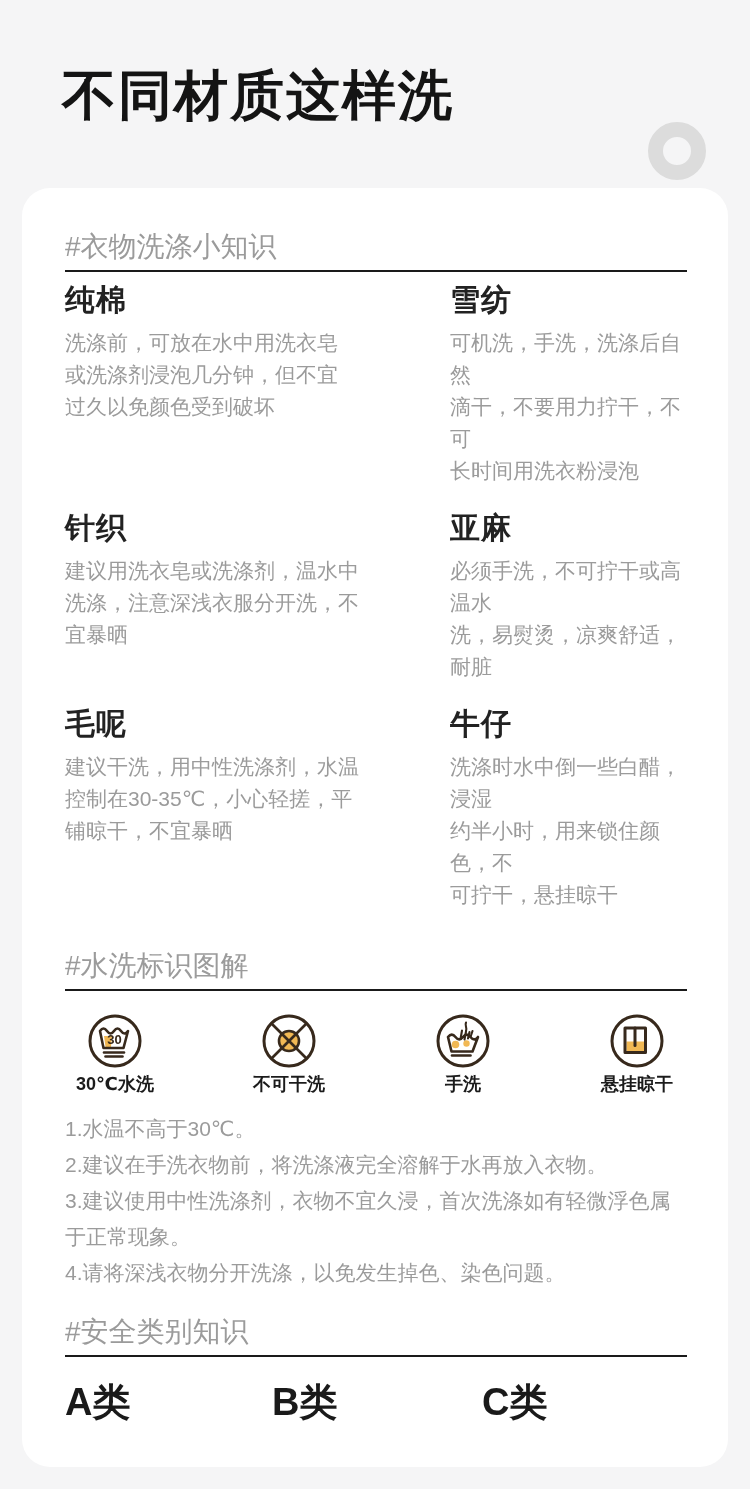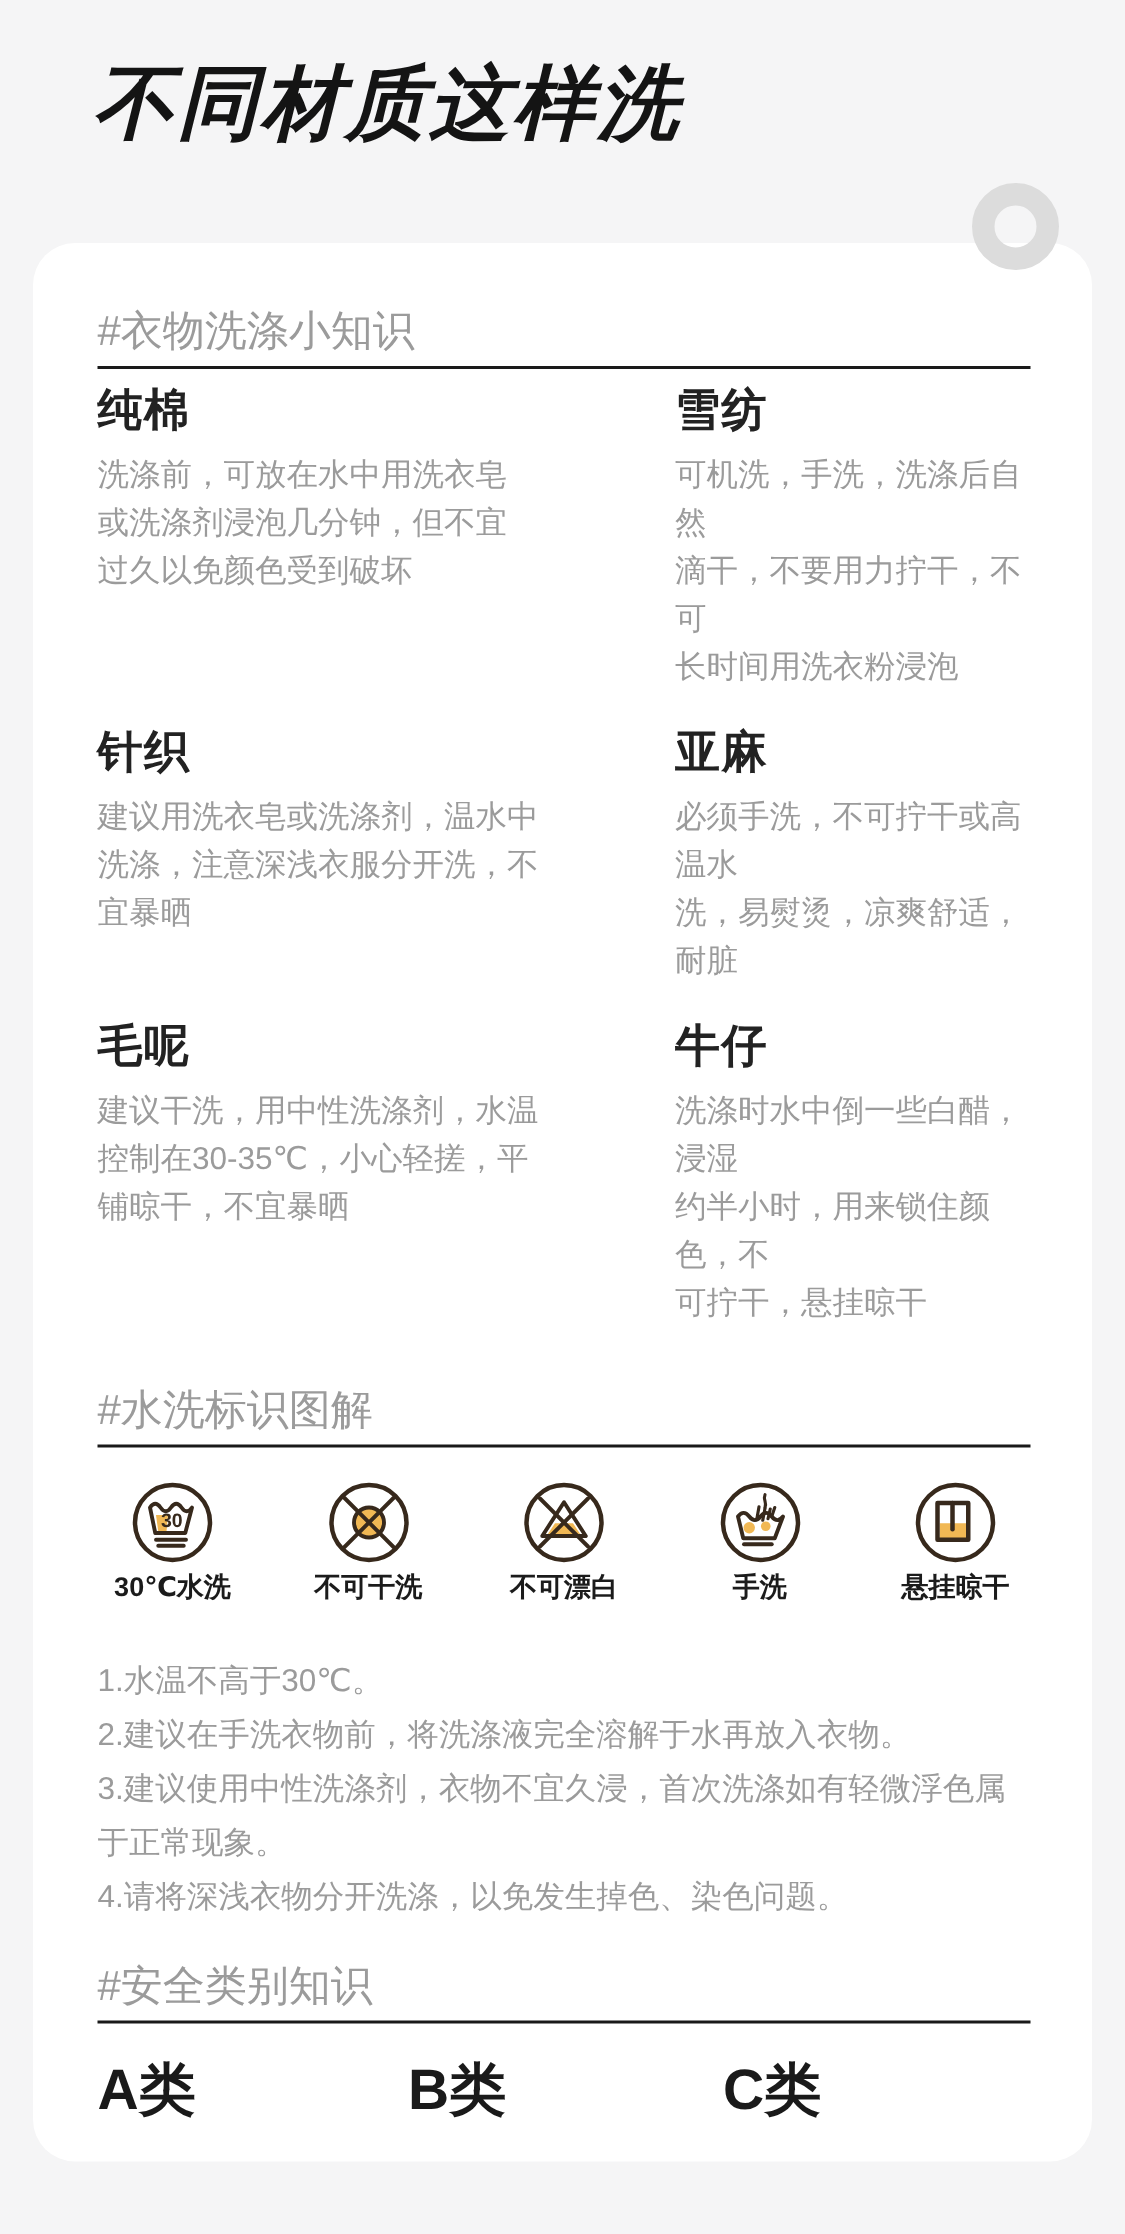--- a/index.html
+++ b/index.html
@@ -8,21 +8,21 @@
     background:#e9e9eb;
   }
   .page{
     position:relative;
     width:750px;height:1489px;
     margin:0 auto;
     background:var(--page-bg,#f5f5f6);
     overflow:hidden;
   }
   
-  .hdr{position:relative;padding:38px 62px 0;height:62px;font-style:italic;}
+  .hdr{position:relative;padding:64px 62px 0;height:62px;}
   .hdr h1{
     margin:0;font-size:54px;line-height:62px;font-weight:900;
     color:var(--text-dark,#141414);letter-spacing:2px;
   }
   .ring{
     position:absolute;right:44px;top:122px;
     width:28px;height:28px;border-radius:50%;
     border:15px solid var(--ring-gray,#dcdcdc);
   }
   
@@ -64,21 +64,21 @@
   }
   .s{stroke:var(--icon-dark,#37291c);fill:none;stroke-width:2.6;
      stroke-linejoin:round;stroke-linecap:round;}
   .s3{stroke-width:3;}
   .thin{stroke-width:2.1;}
   .fy{fill:var(--yellow,#f1b854);}
   .fd{fill:var(--icon-dark,#37291c);stroke:none;}
   .t30{font-size:13px;font-weight:bold;text-anchor:middle;
        font-family:"Liberation Sans","DejaVu Sans",sans-serif;}
   
-  .notes{margin-top:36px;}
+  .notes{margin-top:18px;}
   .notes p{margin:0;font-size:21px;line-height:36px;color:var(--text-gray,#9b9b9b);}
   
   .cat-grid{
     display:grid;grid-template-columns:207px 210px 1fr;margin-top:26px;
   }
   .cat h3{
     margin:0 0 14px;font-size:38px;line-height:38px;
     font-weight:600;color:#1a1a1a;
   }
 </style>
@@ -158,30 +158,20 @@
           <svg viewBox="0 0 56 56" width="56" height="56">
             <circle class="s s3" cx="28" cy="28" r="25"></circle>
             <circle class="fy s" cx="28" cy="28" r="10"></circle>
             <line class="s" x1="11.5" y1="11.5" x2="44.5" y2="44.5"></line>
             <line class="s" x1="44.5" y1="11.5" x2="11.5" y2="44.5"></line>
           </svg>
           <figcaption>不可干洗</figcaption>
         </figure>
 
 
-        <figure class="wicon">
-          <svg viewBox="0 0 56 56" width="56" height="56">
-            <circle class="s s3" cx="28" cy="28" r="25"></circle>
-            <path class="fy" d="M22 28.5 L34 28.5 L39 36 L17 36 Z"></path>
-            <path class="s" d="M28 14.5 L42.5 37 L13.5 37 Z"></path>
-            <line class="s" x1="12" y1="12" x2="44" y2="44"></line>
-            <line class="s" x1="44" y1="12" x2="12" y2="44"></line>
-          </svg>
-          <figcaption>不可漂白</figcaption>
-        </figure>
 
         <figure class="wicon">
           <svg viewBox="0 0 56 56" width="56" height="56">
             <circle class="s s3" cx="28" cy="28" r="25"></circle>
             <circle class="fy" cx="20.5" cy="31.5" r="3.8"></circle>
             <circle class="fy" cx="31.5" cy="30.5" r="3.2"></circle>
             <path class="s" d="M13 24 q3.75 -4.8 7.5 0 q3.75 4.8 7.5 0 q3.75 -4.8 7.5 0 q3.75 4.8 7.5 0 L37.5 38.5 L16.5 38.5 Z"></path>
             <path class="s thin" d="M31 9.5 C29.5 13 32.5 14.5 31 18"></path>
             <path class="s thin" d="M27 17.5 L25.5 26 M31 18.5 L29.5 26.5 M34.5 19 L33 25.5 M37.5 18 L35.5 24"></path>
             <line class="s" x1="17" y1="42.5" x2="35.5" y2="42.5"></line>

